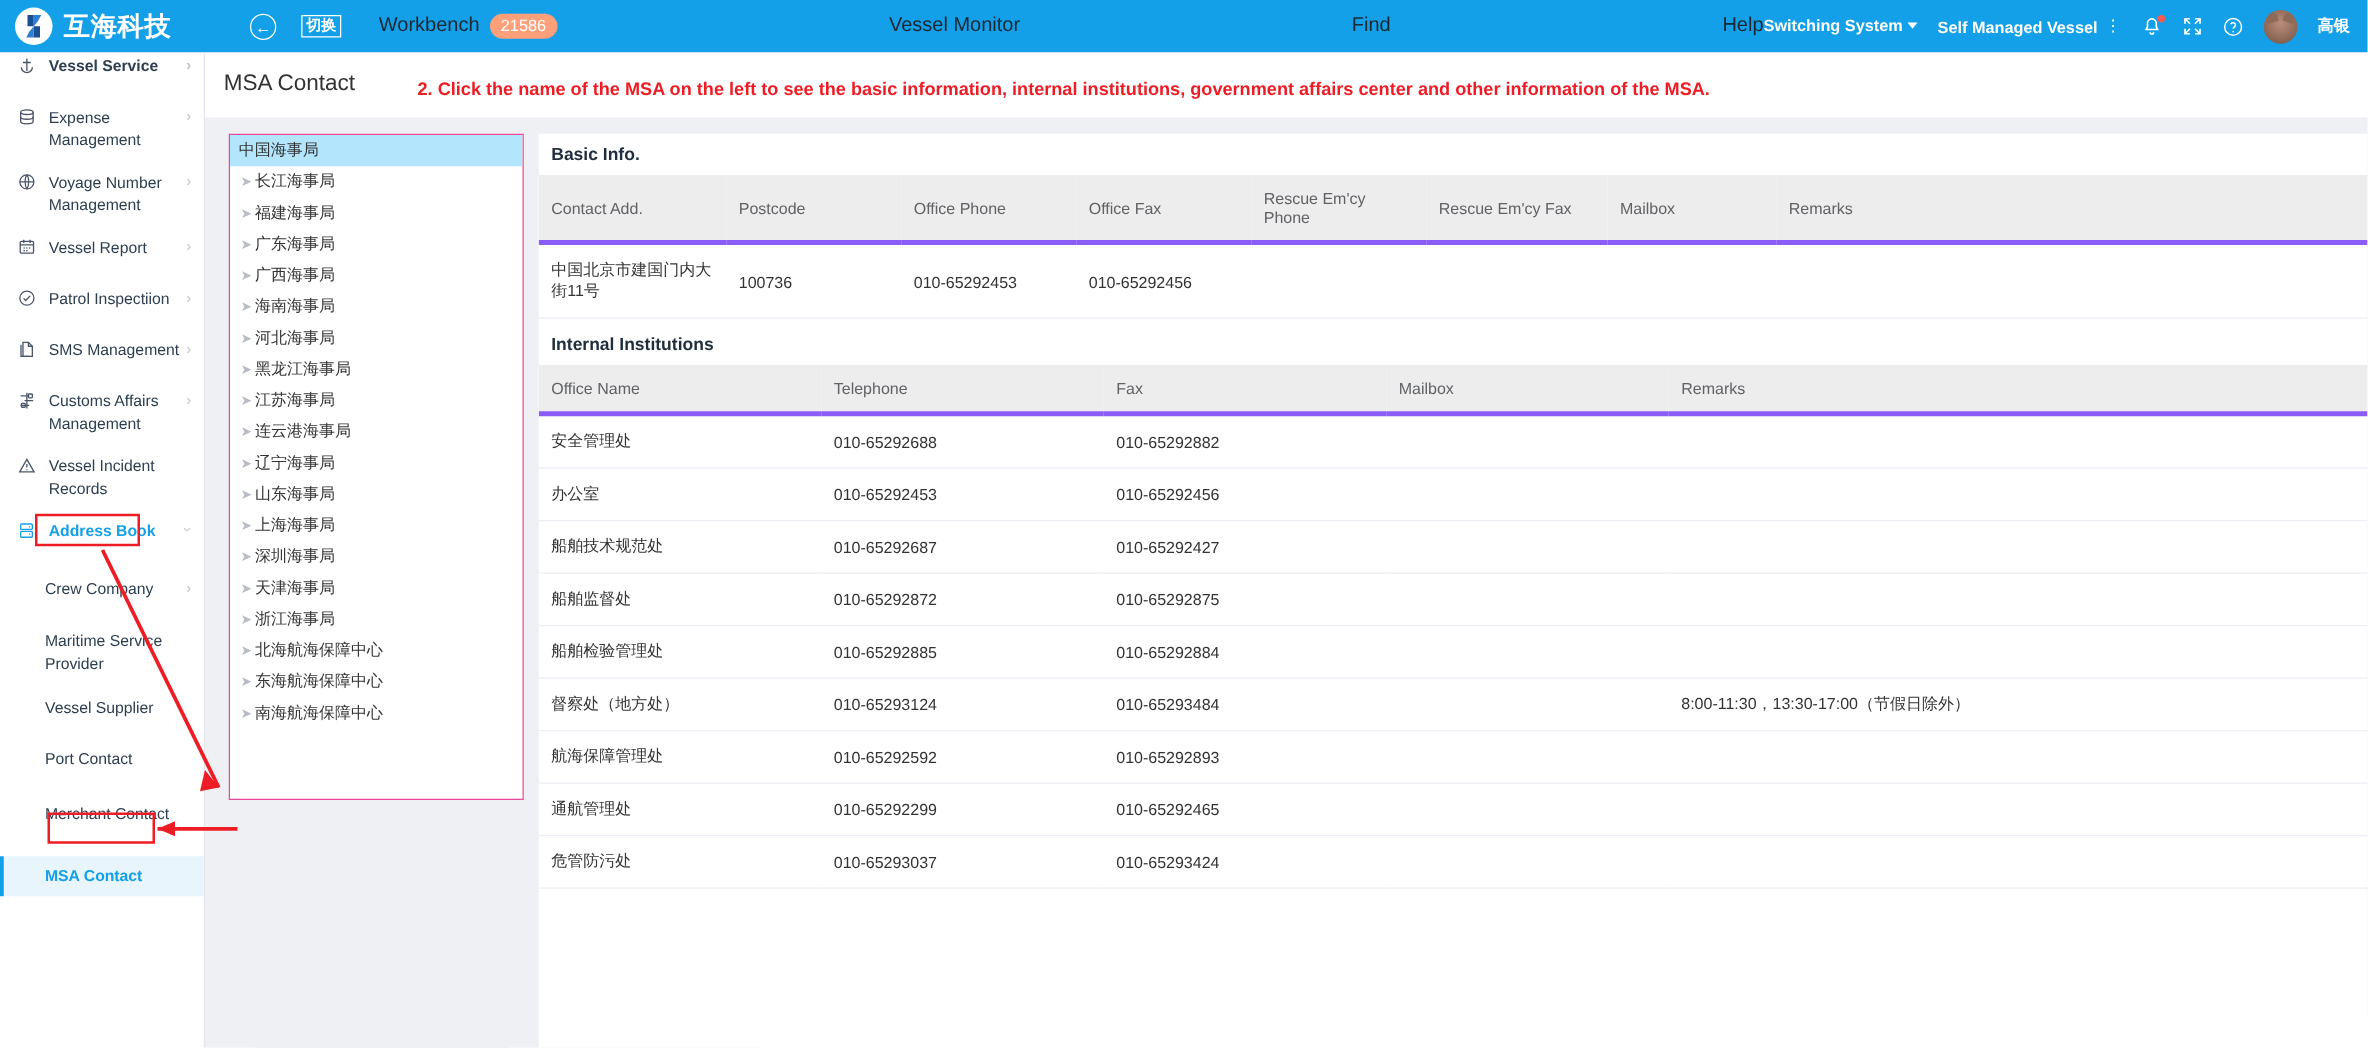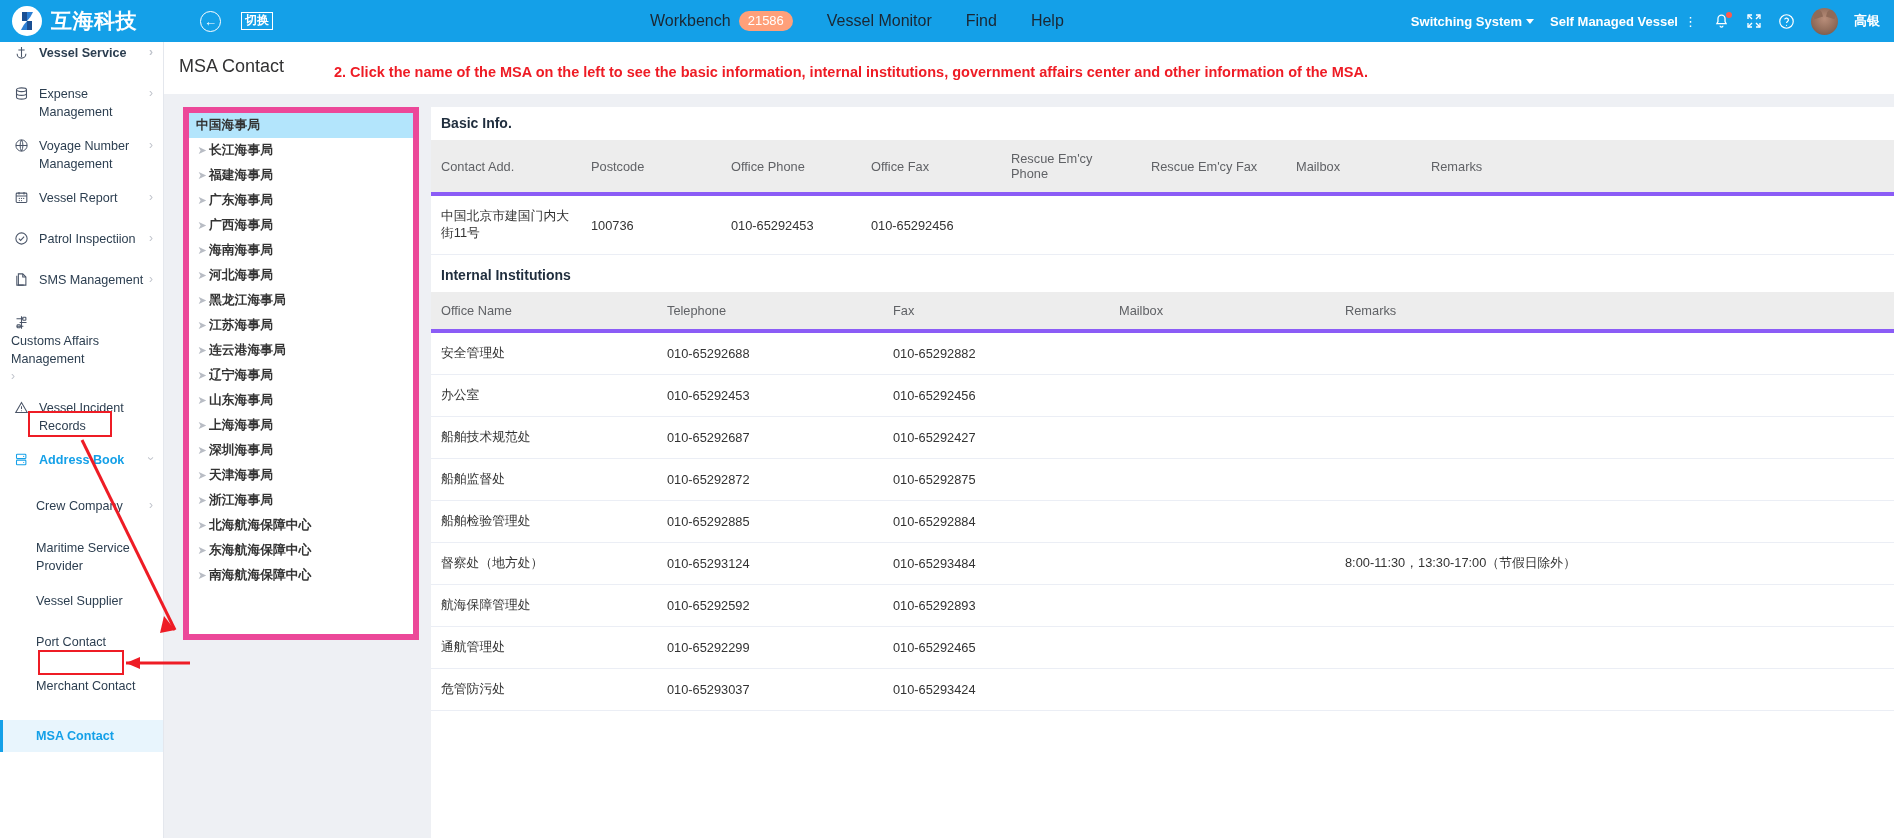--- a/index.html
+++ b/index.html
@@ -28,21 +28,21 @@
     width: 21px; height: 21px; border-radius: 50%;
     border: 1.5px solid #fff; color: #fff;
     display: flex; align-items: center; justify-content: center;
     font-size: 13px; margin-left: 10px; line-height: 1;
   }
   .switch-box {
     margin-left: 20px; border: 1.5px solid #fff; color: #fff;
     font-size: 12px; padding: 1px 3px; line-height: 1.1; font-weight: bold;
   }
   .nav-center {
-    flex: 1; display: flex; align-items: center; justify-content: center;
+    flex: 1; display: flex; align-items: center; justify-content: space-between;
     gap: 34px; margin-left: 30px;
   }
   .nav-item { color: #1b2733; font-size: 16px; white-space: nowrap; }
   .nav-item.wb { display: flex; align-items: center; gap: 8px; }
   .badge-count {
     background: #ffa07a; color: #fff; font-size: 13px;
     border-radius: 11px; padding: 2px 9px; line-height: 1.2;
   }
   .nav-right {
     display: flex; align-items: center; gap: 16px; padding-right: 14px;
@@ -117,21 +117,21 @@
     position: absolute; left: 30px; top: 612px;
     color: #ee1c25; font-size: 14.5px; font-weight: bold; white-space: nowrap;
   }
 
   .panes {
     position: absolute; left: 0; top: 52px; right: 0; bottom: 0;
     background: #eef0f4; padding: 13px 0 0 19px; display: flex; gap: 12px;
   }
   .tree-pane {
     width: 236px; background: #fff; height: 533px;
-    border: 6px solid #ec4899; overflow: hidden; flex: 0 0 236px; font-weight: bold;
+    border: 1px solid #ec4899; overflow: hidden; flex: 0 0 236px;
   }
   .tree-item {
     display: flex; align-items: center; height: 25px;
     padding-left: 6px; font-size: 12.8px; color: #333; cursor: pointer;
   }
   .tree-item.root { background: #b3e5fc; padding-left: 7px; }
   .tree-caret {
     width: 14px; flex: 0 0 14px; color: #b8bcc4; font-size: 11px;
     display: flex; align-items: center; justify-content: center;
   }
@@ -284,21 +284,21 @@
       <svg width="15" height="15" viewBox="0 0 24 24" fill="none" stroke="#4a5568" stroke-width="1.7">
         <path d="M7 3h7l5 5v13H7z"></path>
           <path d="M14 3v5h5"></path>
           <path d="M4.5 6v15h11"></path>
       </svg>
     </span>
     <span class="side-label">SMS Management</span>
     <span class="side-arrow">›</span>
   </div>
 
-  <div class="side-row" style="margin-top:16px;flex-direction:column;">
+  <div class="side-row" style="margin-top:16px;">
     <span class="side-icon">
       <svg width="15" height="15" viewBox="0 0 24 24" fill="none" stroke="#4a5568" stroke-width="1.7">
         <path d="M12 2v20M4 6h11M9 12h11M4 18h11"></path>
         <rect x="14" y="3.5" width="5" height="5" rx="1"></rect>
         <rect x="5" y="15.5" width="5" height="5" rx="1"></rect>
       </svg>
     </span>
     <span class="side-label">Customs Affairs Management</span>
     <span class="side-arrow">›</span>
   </div>

